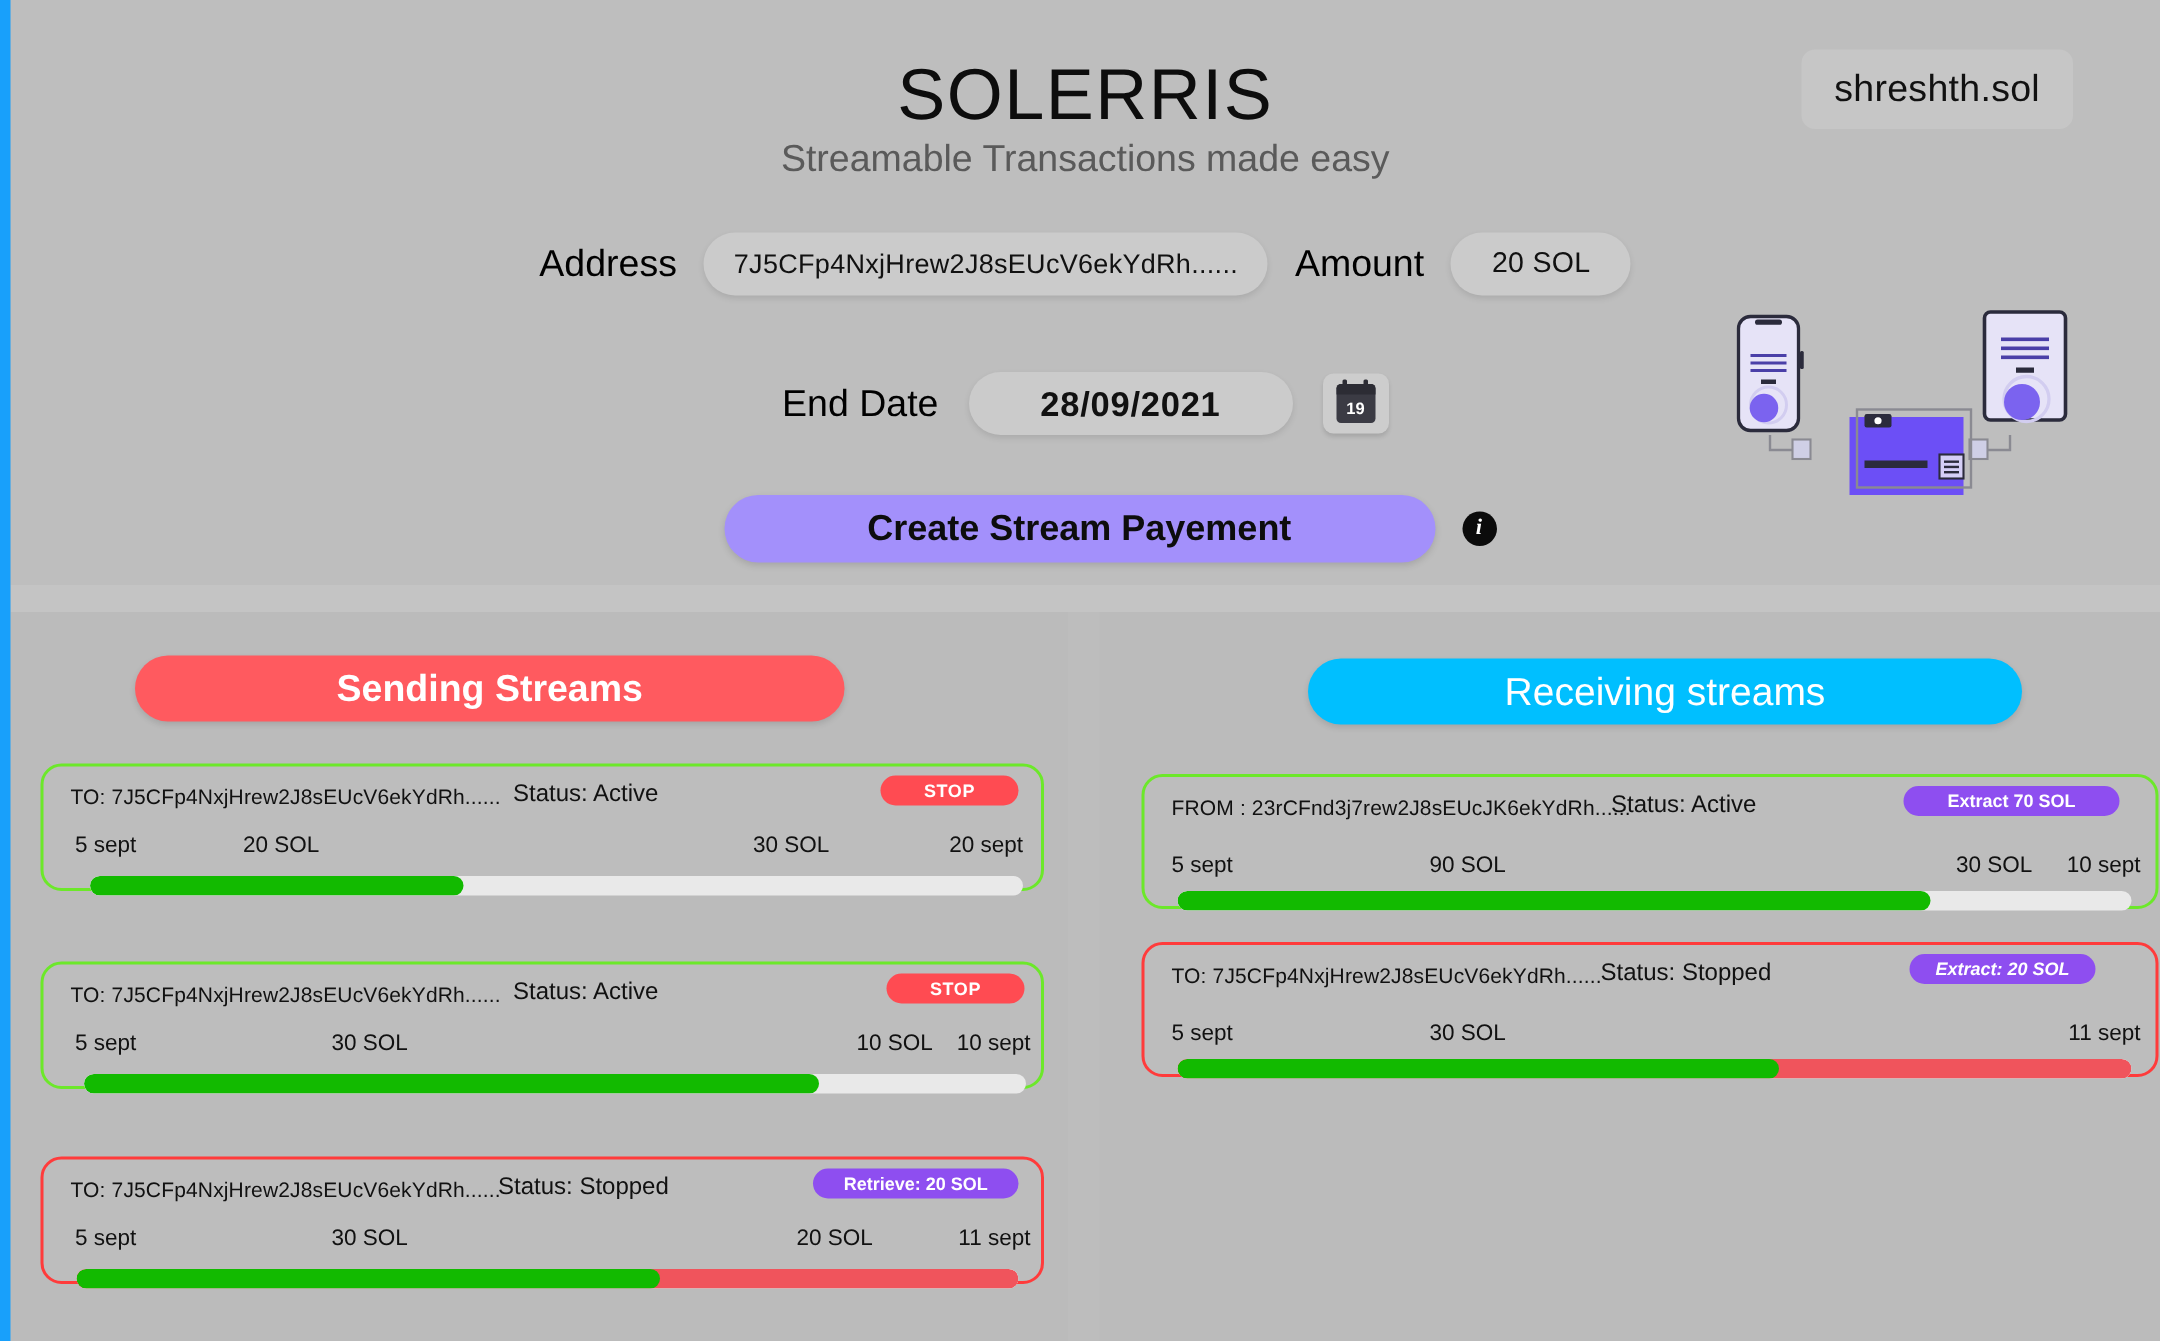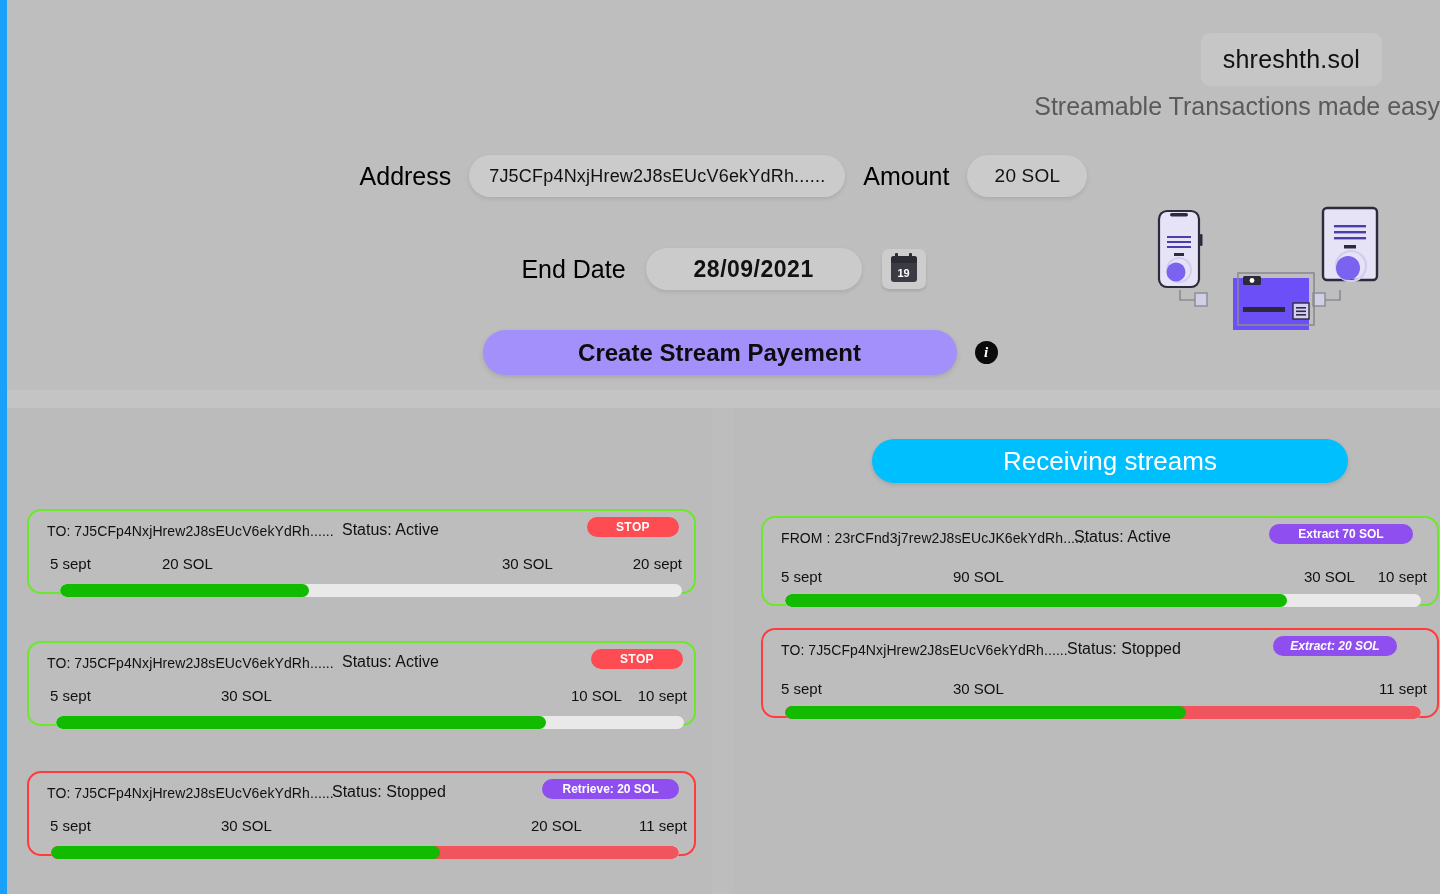--- a/index.html
+++ b/index.html
@@ -40,21 +40,21 @@
   .brand-title {
     position: absolute; left: 0; right: 0; top: 36px;
     text-align: center;
     font-size: 48px;
     font-weight: 400;
     color: #0d0d0d;
     letter-spacing: 1px;
   }
   .brand-sub {
     position: absolute; left: 0; right: 0; top: 92px;
-    text-align: right;
+    text-align: center;
     font-size: 25px;
     font-weight: 400;
     color: #5a5a5a;
   }
 
   .form-row-1 {
     position: absolute; top: 155px; left: 0; right: 0;
     display: flex; align-items: center; justify-content: center;
     gap: 18px;
   }
@@ -237,20 +237,21 @@
 <div class="app">
 
   <div class="edge-strip"></div>
 
   <div class="top-section">
 
     <div class="wallet-badge">
       <span>shreshth.sol</span>
     </div>
 
+    <div class="brand-title">SOLERRIS</div>
     <div class="brand-sub">Streamable Transactions made easy</div>
 
     <div class="form-row-1">
       <span class="field-label">Address</span>
       <input class="pill-input" id="address-input" type="text" placeholder="Recipient address" value="7J5CFp4NxjHrew2J8sEUcV6ekYdRh......" style="">
       <span class="field-label">Amount</span>
       <input class="pill-input" id="amount-input" type="text" placeholder="Amount" value="20 SOL" style="">
     </div>
 
     <div class="form-row-2">
@@ -309,20 +310,21 @@
           <rect x="151" y="110.5" width="10" height="1.6"></rect>
           <rect x="151" y="114" width="10" height="1.6"></rect>
         </g>
       </svg>
     </div>
   </div>
 
   <div class="band"></div>
 
   <div class="panel panel-left">
+    <button class="section-btn" id="sending-btn">Sending Streams</button>
 
     <div class="stream-card" style="left:20px; top:101px; width:669px; height:85px;">
       <div class="card-head">
         <span class="addr-text">TO: 7J5CFp4NxjHrew2J8sEUcV6ekYdRh......</span>
         <span class="status-text" style="left:313px;">Status: Active</span>
         <button class="action-btn stop" style="left:558px; width:92px;">STOP</button>
       </div>
       <div class="bar-labels">
         <span class="bl" style="left:21px;">5 sept</span>
         <span class="bl" style="left:133px;">20 SOL</span>

